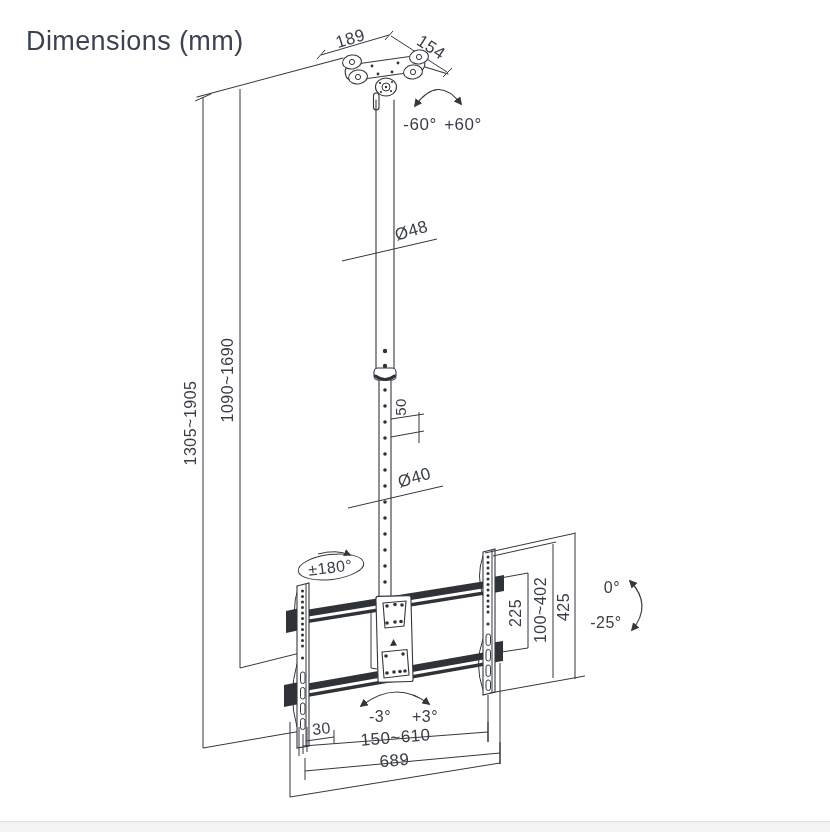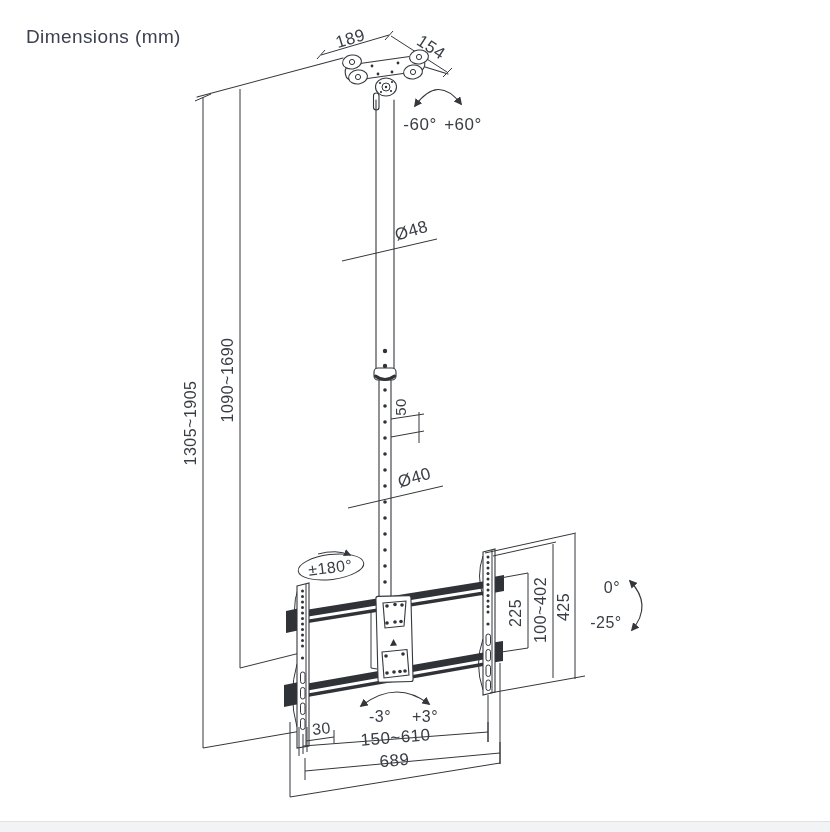--- a/index.html
+++ b/index.html
@@ -1,18 +1,18 @@
 <!DOCTYPE html>
 <html><head>
 <meta charset="utf-8">
 <style>
   html,body{margin:0;padding:0;background:#ffffff;}
   .stage{position:relative;width:830px;height:832px;background:#ffffff;overflow:hidden;
          font-family:"Liberation Sans", sans-serif;}
-  .title{position:absolute;left:26px;top:26px;font-size:19px;letter-spacing:.4px;
+  .title{position:absolute;left:26px;top:26px;font-size:27px;letter-spacing:.4px;
          color:#3d4252;font-weight:500;}
   svg{position:absolute;left:0;top:0;}
   svg text{font-family:"Liberation Sans", sans-serif;fill:#393e46;}
   .t16{font-size:16px;letter-spacing:.5px;}
   .t17{font-size:17px;letter-spacing:.5px;}
   .t15{font-size:15px;letter-spacing:.5px;}
   .ln{stroke:#34373c;stroke-width:1.1;fill:none;stroke-linecap:round;}
   .thin{stroke:#34373c;stroke-width:1;fill:none;}
   .fillw{fill:#ffffff;stroke:#34373c;stroke-width:1.1;}
   .filld{fill:#2f3237;stroke:none;}

